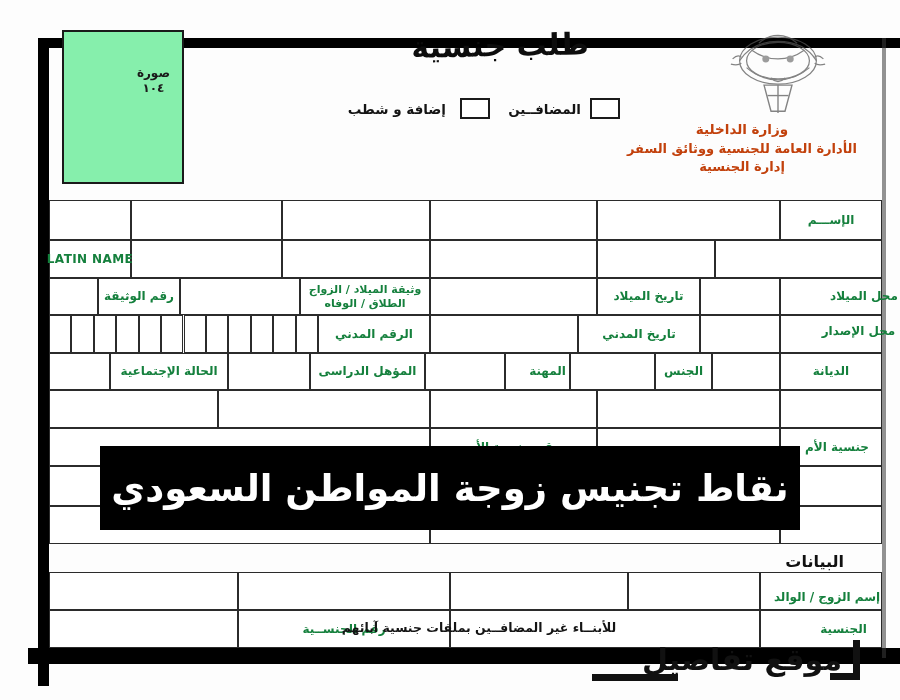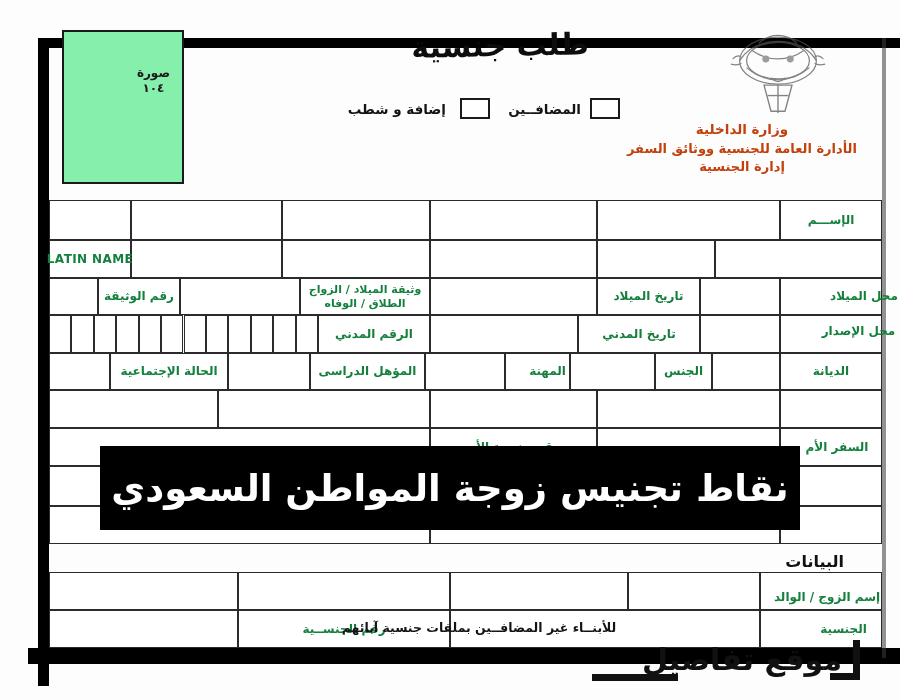--- a/index.html
+++ b/index.html
@@ -265,21 +265,21 @@
   <div class="lbl" style="left:110px;top:353px;width:118px;height:37px;">الحالة الإجتماعية</div>
   <div class="cell thick" style="left:49px;top:353px;width:61px;height:37px;"></div>
 
   <div class="cell thick" style="left:780px;top:390px;width:102px;height:38px;"></div>
   <div class="cell thick" style="left:597px;top:390px;width:183px;height:38px;"></div>
   <div class="cell thick" style="left:430px;top:390px;width:167px;height:38px;"></div>
   <div class="cell thick" style="left:218px;top:390px;width:212px;height:38px;"></div>
   <div class="cell thick" style="left:49px;top:390px;width:169px;height:38px;"></div>
 
   <div class="cell thick" style="left:780px;top:428px;width:102px;height:38px;"></div>
-  <div class="lbl" style="left:782px;top:428px;width:110px;height:38px;">السفر الأم</div>
+  <div class="lbl" style="left:782px;top:428px;width:110px;height:38px;">جنسية الأم</div>
   <div class="cell thick" style="left:597px;top:428px;width:183px;height:38px;"></div>
   <div class="cell thick" style="left:430px;top:428px;width:167px;height:38px;"></div>
   <div class="lbl" style="left:430px;top:428px;width:167px;height:38px;">رقم جنسية الأم</div>
   <div class="cell thick" style="left:49px;top:428px;width:381px;height:38px;"></div>
 
   <div class="cell thick" style="left:780px;top:466px;width:102px;height:40px;"></div>
   <div class="cell thick" style="left:430px;top:466px;width:350px;height:40px;"></div>
   <div class="cell thick" style="left:49px;top:466px;width:381px;height:40px;"></div>
   <div class="cell thick" style="left:780px;top:506px;width:102px;height:38px;"></div>
   <div class="cell thick" style="left:430px;top:506px;width:350px;height:38px;"></div>

